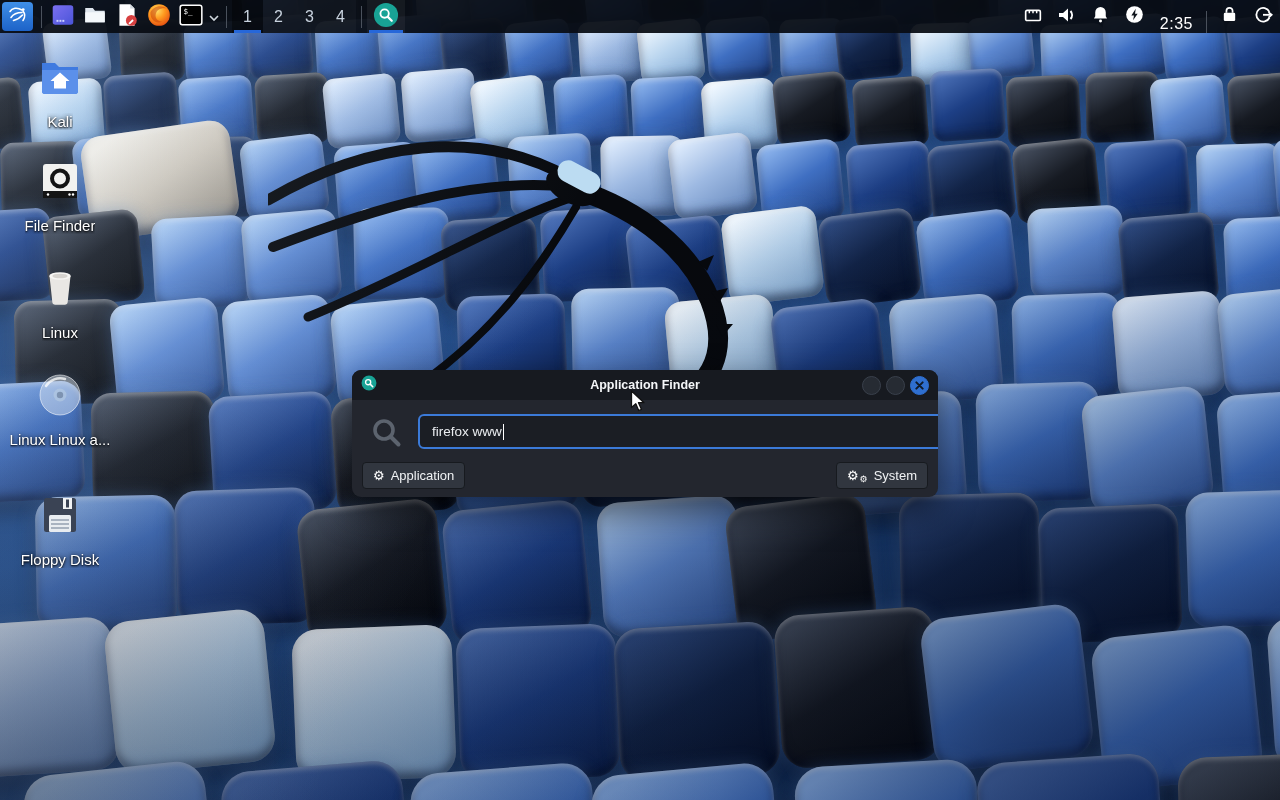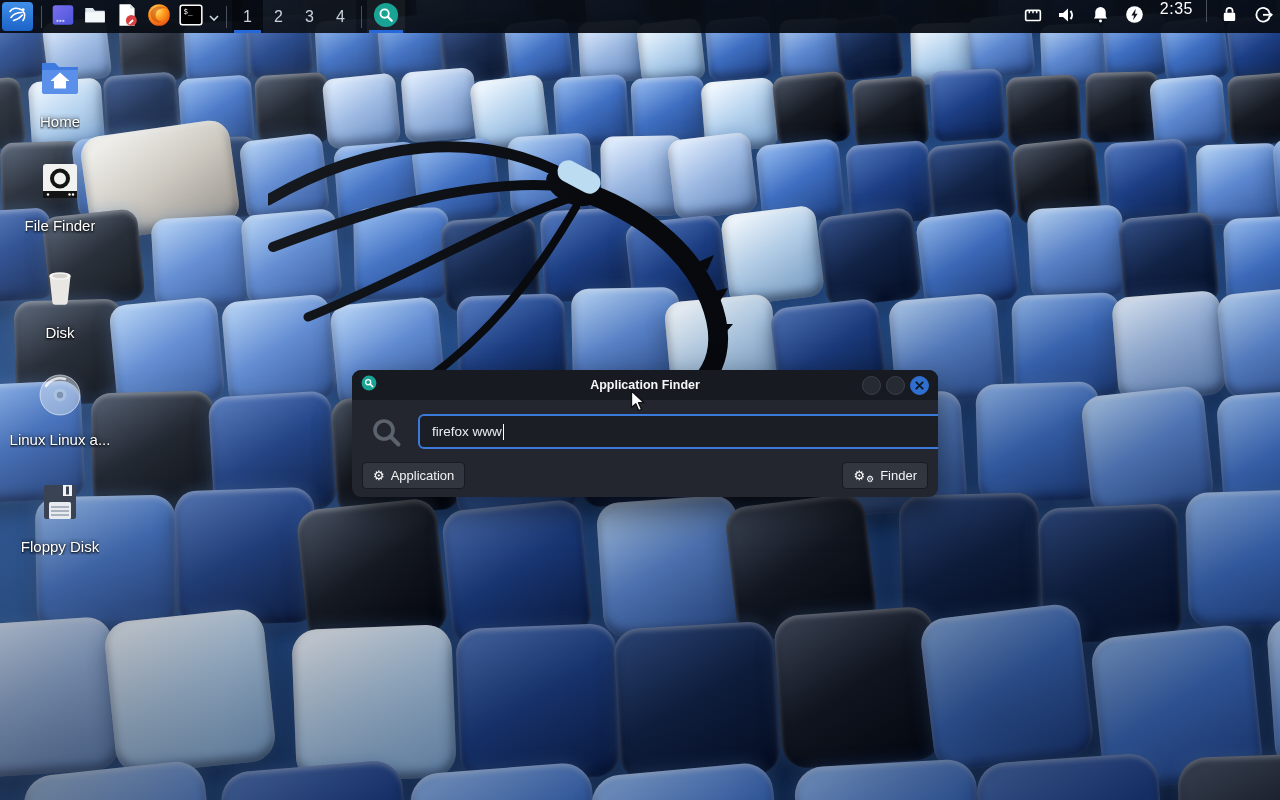--- a/index.html
+++ b/index.html
@@ -32,21 +32,21 @@
   .sep{width:1px;height:22px;background:#4a515c;margin:0 5px;}
   .launcher{width:32px;height:33px;display:flex;align-items:center;justify-content:center;}
   .chev{width:14px;height:33px;display:flex;align-items:center;justify-content:center;}
   .ws{width:31px;height:33px;display:flex;align-items:center;justify-content:center;
     color:#c8d2de;font-size:16px;position:relative;background:rgba(255,255,255,.03);}
   .ws.active{background:rgba(0,0,0,.38);}
   .ws.active::after,.search-btn::after{content:"";position:absolute;bottom:0;left:2px;right:2px;
     height:3px;background:#2667d9;}
   .search-btn{width:38px;height:33px;position:relative;display:flex;align-items:center;
     justify-content:center;background:rgba(255,255,255,.05);}
-  .panel-right{margin-left:auto;display:flex;align-items:flex-start;}
+  .panel-right{margin-left:auto;display:flex;align-items:flex-end;}
   .tray-icon{width:34px;height:33px;display:flex;align-items:center;justify-content:center;}
   .clock{color:#fff;font-size:16px;padding:0 8px;letter-spacing:.5px;}
   
   .desk-item{position:absolute;left:8px;width:104px;display:flex;flex-direction:column;
     align-items:center;gap:8px;z-index:10;}
   .desk-label{color:#fff;font-size:15px;white-space:nowrap;max-width:102px;overflow:hidden;
     text-shadow:0 1px 2px #000,0 0 5px rgba(0,0,0,.9);}
   
   .finder{position:absolute;left:352px;top:370px;width:586px;height:127px;z-index:50;
     border-radius:9px;overflow:hidden;background:#23262e;
@@ -238,21 +238,21 @@
 
 <div id="light-overlay"></div>
 
 <div class="desk-item" style="top:53px">
   <span>
     <svg width="48" height="48" viewBox="0 0 48 48">
       <path d="M6 10 h13 l4 4 h19 v24 a3 3 0 0 1 -3 3 h-30 a3 3 0 0 1 -3 -3z" fill="#3f7ae0"></path>
       <path d="M6 17 h36 v21 a3 3 0 0 1 -3 3 h-30 a3 3 0 0 1 -3 -3z" fill="#5b90ea"></path>
       <path d="M24 19.5 l9.5 8.5 h-3.5 v7.5 h-12 v-7.5 H14.5z" fill="#fff"></path>
     </svg></span>
-  <span class="desk-label">Home</span>
+  <span class="desk-label">Kali</span>
 </div>
 
 <div class="desk-item" style="top:157px">
   <span>
     <svg width="48" height="48" viewBox="0 0 48 48">
       <rect x="7" y="7" width="34" height="34" rx="3" fill="#f2f2f0"></rect>
       <circle cx="24" cy="21.5" r="8" fill="none" stroke="#141414" stroke-width="4"></circle>
       <rect x="7" y="34" width="34" height="7" fill="#141414"></rect>
       <rect x="7" y="38" width="34" height="3" rx="1.5" fill="#141414"></rect>
       <circle cx="12" cy="37.5" r="1.2" fill="#fff"></circle>
@@ -262,36 +262,36 @@
   <span class="desk-label">File Finder</span>
 </div>
 
 <div class="desk-item" style="top:264px">
   <span>
     <svg width="48" height="48" viewBox="0 0 48 48">
       <path d="M13.5 12 h21 l-2.8 26 a3 3 0 0 1 -3 2.7 h-9.4 a3 3 0 0 1 -3 -2.7z" fill="#e9e7e4"></path>
       <ellipse cx="24" cy="12" rx="10.8" ry="3.8" fill="#f7f6f4"></ellipse>
       <ellipse cx="24" cy="12" rx="7.6" ry="2.3" fill="#d6d3cf"></ellipse>
     </svg></span>
-  <span class="desk-label">Disk</span>
+  <span class="desk-label">Linux</span>
 </div>
 
 <div class="desk-item" style="top:371px">
   <span>
     <svg width="48" height="48" viewBox="0 0 48 48">
       <circle cx="24" cy="24" r="20" fill="rgba(235,242,250,0.42)"></circle>
       <circle cx="24" cy="24" r="20" fill="none" stroke="rgba(255,255,255,0.55)" stroke-width="1"></circle>
       <circle cx="24" cy="24" r="6.5" fill="rgba(185,205,225,0.55)"></circle>
       <circle cx="24" cy="24" r="3.2" fill="rgba(95,115,145,0.6)"></circle>
       <path d="M10 15 a17 17 0 0 1 19 -7" stroke="rgba(255,255,255,0.75)" stroke-width="2.5" fill="none" stroke-linecap="round"></path>
     </svg></span>
   <span class="desk-label">Linux Linux a...</span>
 </div>
 
-<div class="desk-item" style="top:478px">
+<div class="desk-item" style="top:491px">
   <span>
     <svg width="48" height="48" viewBox="0 0 48 48">
       <rect x="8" y="7" width="32" height="34" rx="2.5" fill="#3a4354"></rect>
       <rect x="27" y="7" width="9" height="11" fill="#f0f2f4"></rect>
       <rect x="30" y="8.5" width="3" height="8" fill="#3a4354"></rect>
       <rect x="13" y="24" width="22" height="17" rx="1.5" fill="#e8ecf0"></rect>
       <rect x="15" y="28" width="18" height="2" fill="#a9b3c0"></rect>
       <rect x="15" y="32" width="18" height="2" fill="#a9b3c0"></rect>
       <rect x="15" y="36" width="18" height="2" fill="#a9b3c0"></rect>
     </svg></span>
@@ -489,21 +489,21 @@
     </div>
 
     <div class="btn-row">
       <div class="btn">
         <span class="gear-glyph">⚙</span>
         <span>Application</span>
       </div>
       <div class="btn">
         <span class="gear-glyph">⚙</span>
           <span class="gear-small">⚙</span>
-        <span>Finder</span>
+        <span>System</span>
       </div>
     </div>
   </div>
 </div>
 
 <span id="cursor">
   <svg width="16" height="22" viewBox="0 0 16 22">
     <path d="M1.5 1 L1.5 17.5 L5.8 13.8 L8.7 20.5 L11.4 19.3 L8.5 12.7 L14 12.7 Z" fill="#fff" stroke="#111" stroke-width="1.3" stroke-linejoin="round"></path>
   </svg>
 </span>

